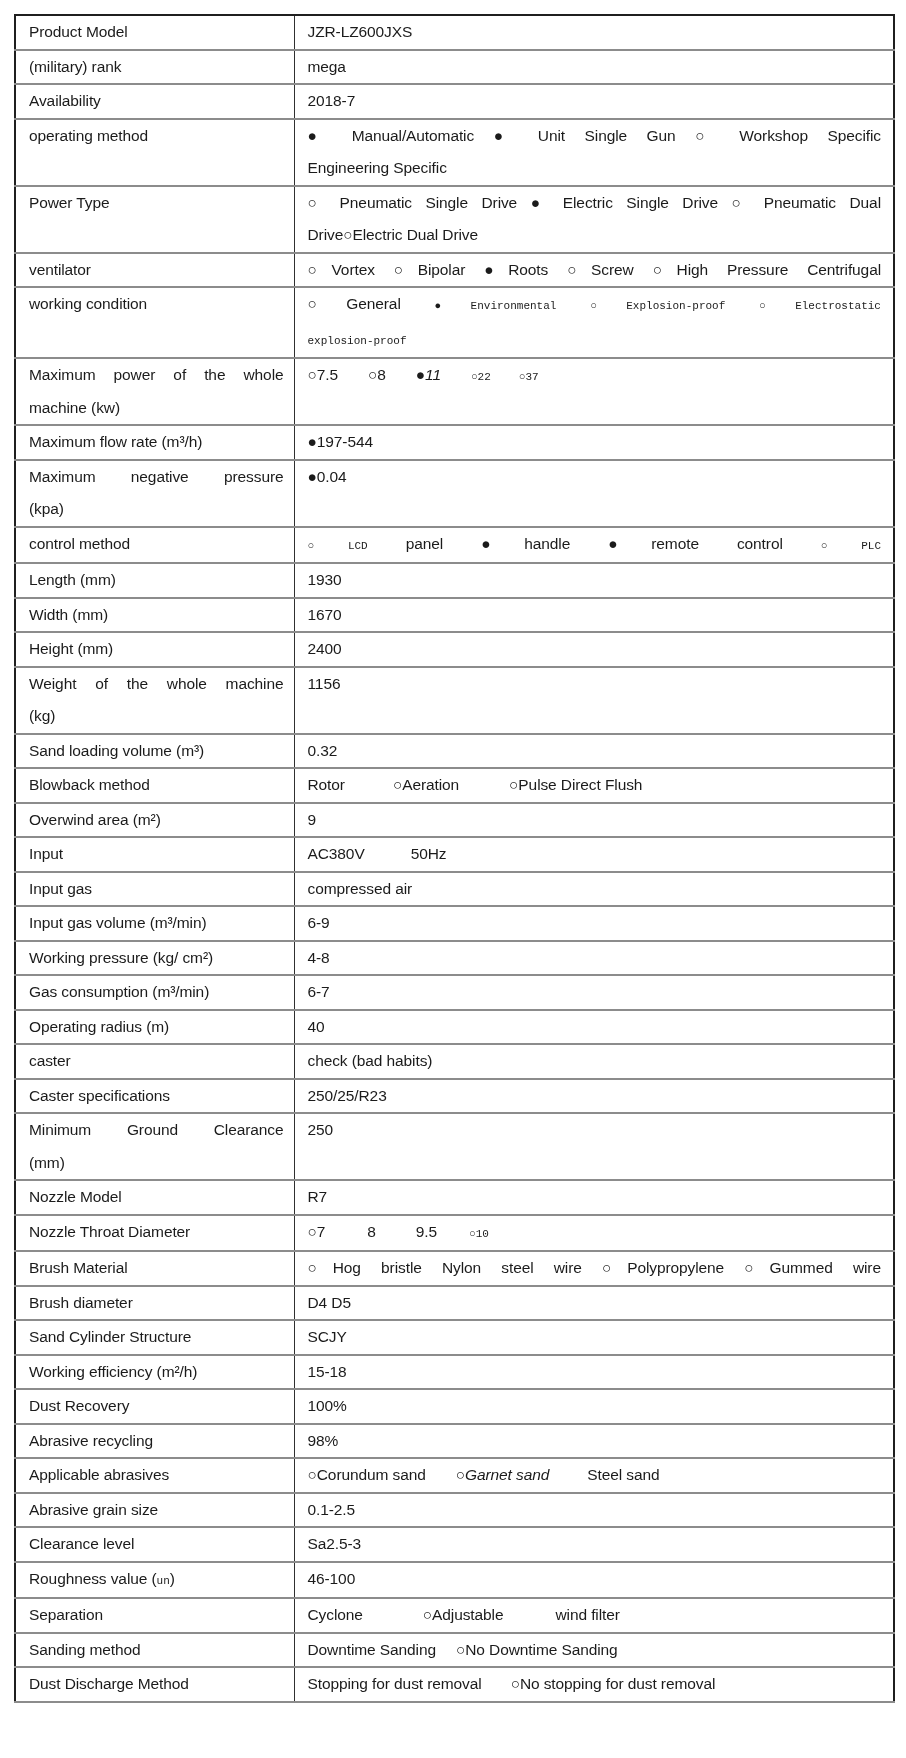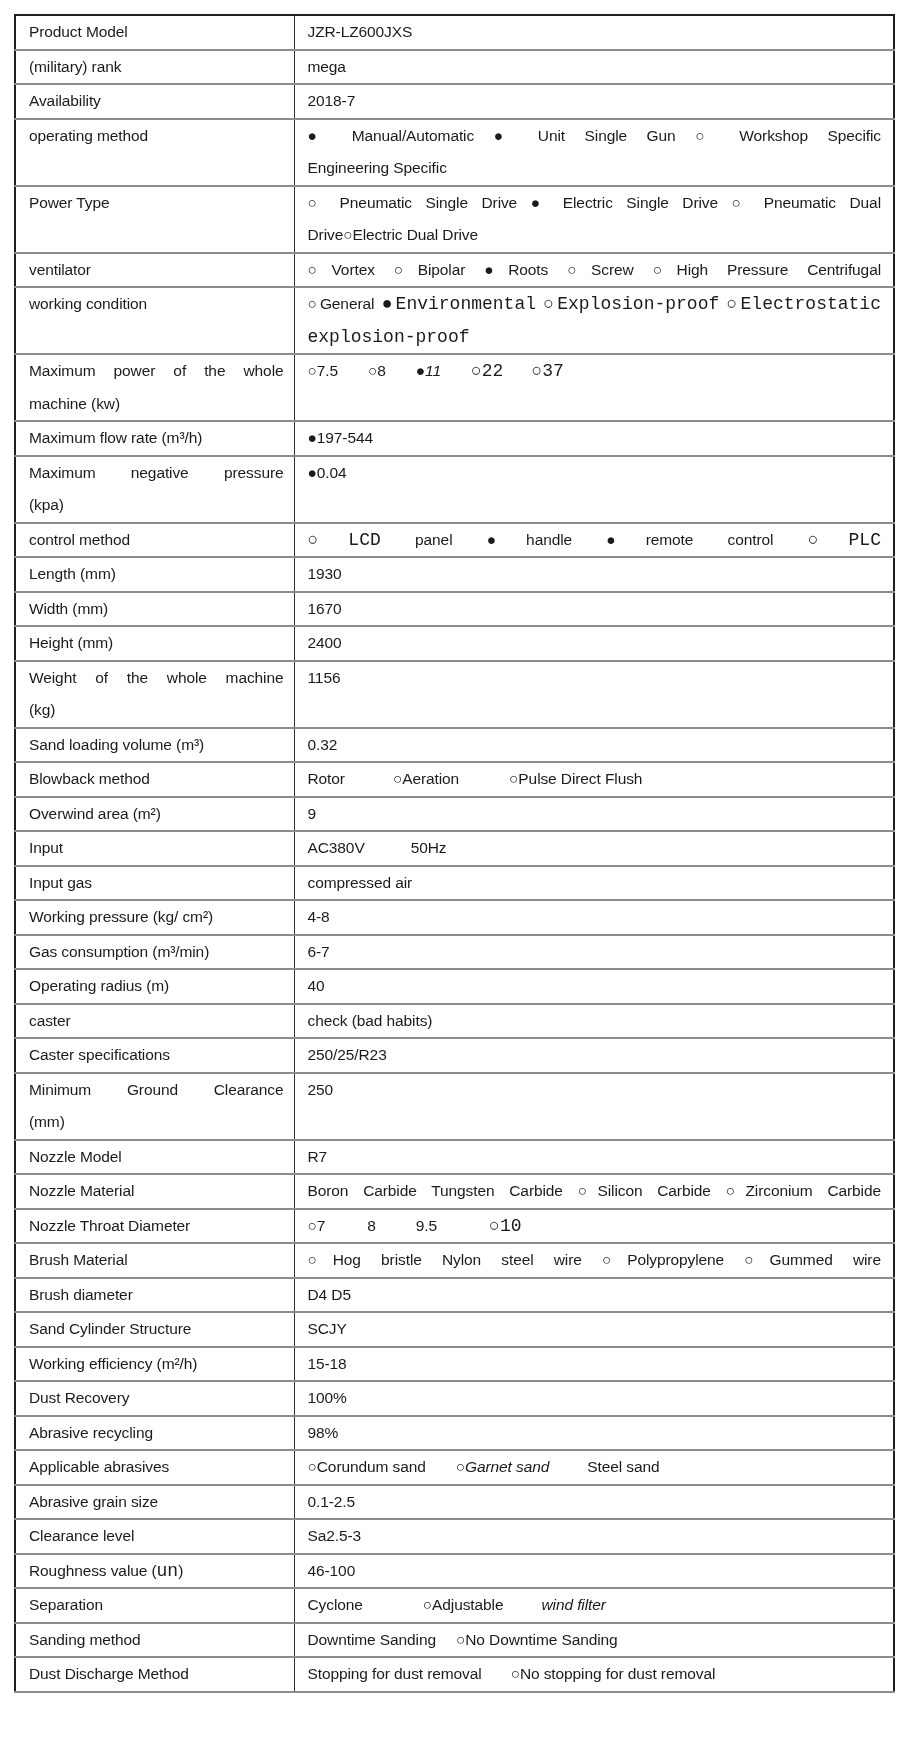--- a/index.html
+++ b/index.html
@@ -3,21 +3,21 @@
 <meta charset="utf-8">
 <style>
   html,body{margin:0;padding:0;background:#ffffff;}
   body{width:906px;height:1758px;position:relative;font-family:"Liberation Sans",sans-serif;color:#1b1b1b;}
   .page{position:absolute;left:14px;top:14px;}
   table{border-collapse:collapse;table-layout:fixed;width:879px;border:2px solid #1f1f1f;background:#fff;}
   td{vertical-align:top;padding:0 12px 0 13px;border-left:1px solid #303030;border-bottom:2px solid #8c8c8c;}
   td.label-cell{padding-right:10px;}
   .line{line-height:32.5px;font-size:15.5px;letter-spacing:-0.1px;white-space:nowrap;}
   .line.just{text-align:justify;text-align-last:justify;white-space:normal;}
-  .mono{font-family:"Liberation Mono",monospace;font-size:18px;letter-spacing:0;}
+  .mono{font-family:"Liberation Mono",monospace;font-size:11px;letter-spacing:0;}
 </style>
 </head>
 <body>
 
 <div class="page">
   <table>
     <colgroup>
       <col style="width:279px">
       <col style="width:600px">
     </colgroup>
@@ -183,20 +183,28 @@
         <tr>
           <td class="label-cell">
             <div class="line"><span>Input gas</span></div>
           </td>
           <td class="value-cell">
             <div class="line"><span>compressed air</span></div>
           </td>
         </tr>
         <tr>
           <td class="label-cell">
+            <div class="line"><span>Input gas volume (m³/min)</span></div>
+          </td>
+          <td class="value-cell">
+            <div class="line"><span>6-9</span></div>
+          </td>
+        </tr>
+        <tr>
+          <td class="label-cell">
             <div class="line"><span>Working pressure (kg/ cm²)</span></div>
           </td>
           <td class="value-cell">
             <div class="line"><span>4-8</span></div>
           </td>
         </tr>
         <tr>
           <td class="label-cell">
             <div class="line"><span>Gas consumption (m³/min)</span></div>
           </td>
@@ -240,32 +248,24 @@
         <tr>
           <td class="label-cell">
             <div class="line"><span>Nozzle Model</span></div>
           </td>
           <td class="value-cell">
             <div class="line"><span>R7</span></div>
           </td>
         </tr>
         <tr>
           <td class="label-cell">
-            <div class="line"><span>Nozzle Material</span></div>
-          </td>
-          <td class="value-cell">
-            <div class="line just"><span>Boron Carbide Tungsten Carbide</span> <span>○Silicon Carbide</span> <span>○Zirconium Carbide</span></div>
-          </td>
-        </tr>
-        <tr>
-          <td class="label-cell">
             <div class="line"><span>Nozzle Throat Diameter</span></div>
           </td>
           <td class="value-cell">
-            <div class="line"><span>○7</span><span style="margin-left: 42px;">8</span><span style="margin-left: 40px;">9.5</span><span class="mono" style="margin-left: 52px;">○10</span></div>
+            <div class="line"><span>○7</span><span style="margin-left: 42px;">8</span><span style="margin-left: 40px;">9.5</span><span class="mono" style="margin-left: 32px;">○10</span></div>
           </td>
         </tr>
         <tr>
           <td class="label-cell">
             <div class="line"><span>Brush Material</span></div>
           </td>
           <td class="value-cell">
             <div class="line just"><span>○Hog bristle Nylon steel wire</span> <span>○Polypropylene</span> <span>○Gummed wire</span></div>
           </td>
         </tr>
@@ -339,21 +339,21 @@
           </td>
           <td class="value-cell">
             <div class="line"><span>46-100</span></div>
           </td>
         </tr>
         <tr>
           <td class="label-cell">
             <div class="line"><span>Separation</span></div>
           </td>
           <td class="value-cell">
-            <div class="line"><span>Cyclone</span><span style="margin-left: 60px;">○Adjustable</span><span style="margin-left: 38px; font-style: italic;">wind filter</span></div>
+            <div class="line"><span>Cyclone</span><span style="margin-left: 60px;">○Adjustable</span><span style="margin-left: 52px;">wind filter</span></div>
           </td>
         </tr>
         <tr>
           <td class="label-cell">
             <div class="line"><span>Sanding method</span></div>
           </td>
           <td class="value-cell">
             <div class="line"><span>Downtime Sanding</span><span style="margin-left: 20px;">○No Downtime Sanding</span></div>
           </td>
         </tr>

